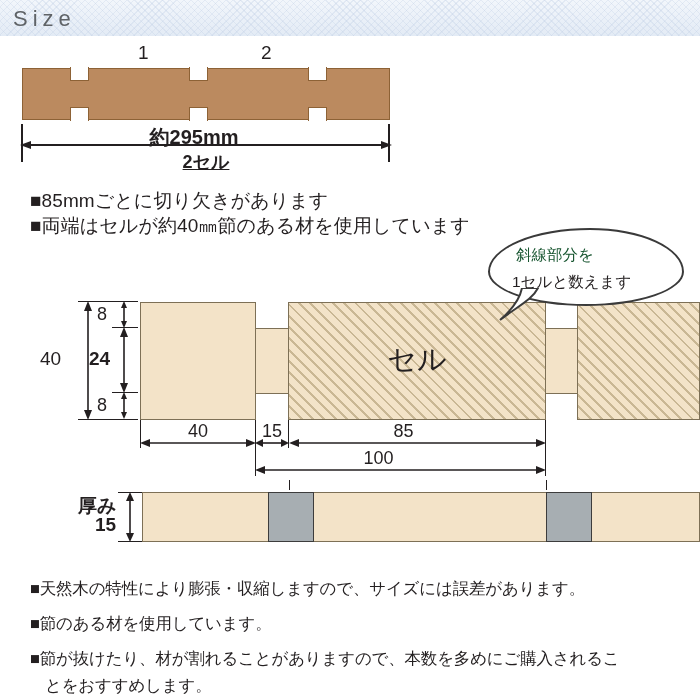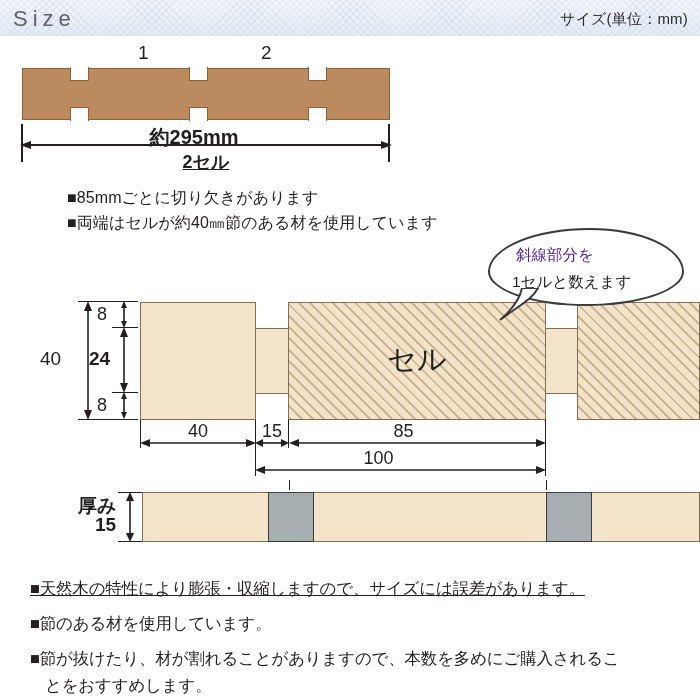--- a/index.html
+++ b/index.html
@@ -38,43 +38,42 @@
     background:
       repeating-linear-gradient(45deg,#c9b794 0 2px, #f3e3c8 2px 8px);
   }
   .gray-block{background:#a7aeb2;border:1px solid #3c3c3c;box-sizing:border-box;}
 
   .lbl{position:absolute;font-size:17px;color:#231f20;white-space:nowrap;}
 
   .tick{position:absolute;background:#231f20;}
 
   .note{
-    position:absolute;font-size:16px;color:#231f20;white-space:nowrap;letter-spacing:.1px;margin-left:37px;
+    position:absolute;font-size:19px;color:#231f20;white-space:nowrap;letter-spacing:.1px;
   }
   .note-b{
     position:absolute;font-size:16.5px;color:#231f20;white-space:nowrap;letter-spacing:-.2px;
   }
 
   
   #bubble{
     position:absolute;left:488px;top:228px;width:196px;height:78px;
     background:#ffffff;border:2px solid #3a3a3a;
     border-radius:52% 48% 50% 50% / 56% 56% 44% 44%;
     box-sizing:border-box;
   }
-  #bubble-l1{position:absolute;left:26px;top:15px;font-size:15.5px;color:#4c1d95;white-space:nowrap;}
+  #bubble-l1{position:absolute;left:26px;top:15px;font-size:15.5px;color:#14532d;white-space:nowrap;}
   #bubble-l2{position:absolute;left:22px;top:42px;font-size:15.5px;color:#231f20;white-space:nowrap;}
   #bubble-tail{position:absolute;left:498px;top:288px;width:44px;height:34px;}
 </style>
 </head>
 <body>
 
 <div id="header">
   <div id="header-title">Size</div>
-  <div id="header-unit">サイズ(単位：mm)</div>
 </div>
 
 <div>
 
   <div class="lbl" style="left:138px;top:42px;font-size:19px;">1</div>
   <div class="lbl" style="left:261px;top:42px;font-size:19px;">2</div>
 
   <div>
 
     <div class="abs wood-brown" style="left:22px;top:68px;width:368px;height:52px;"></div>
@@ -214,16 +213,16 @@
   </svg>
 
   <div class="abs wood-cream" style="left:142px;top:492px;width:558px;height:50px;"></div>
   <div class="abs gray-block" style="left:268px;top:492px;width:46px;height:50px;"></div>
   <div class="abs gray-block" style="left:546px;top:492px;width:46px;height:50px;"></div>
 
   <div class="tick" style="left:289px;top:480px;width:1px;height:10px;"></div>
   <div class="tick" style="left:546px;top:480px;width:1px;height:10px;"></div>
 </div>
 
-<div class="note-b" style="left:30px;top:578px;text-decoration:underline;">■天然木の特性により膨張・収縮しますので、サイズには誤差があります。</div>
+<div class="note-b" style="left:30px;top:578px;">■天然木の特性により膨張・収縮しますので、サイズには誤差があります。</div>
 <div class="note-b" style="left:30px;top:613px;">■節のある材を使用しています。</div>
 <div class="note-b" style="left:30px;top:648px;">■節が抜けたり、材が割れることがありますので、本数を多めにご購入されるこ</div>
 <div class="note-b" style="left:45px;top:675px;">とをおすすめします。</div>
 
 </body></html>

